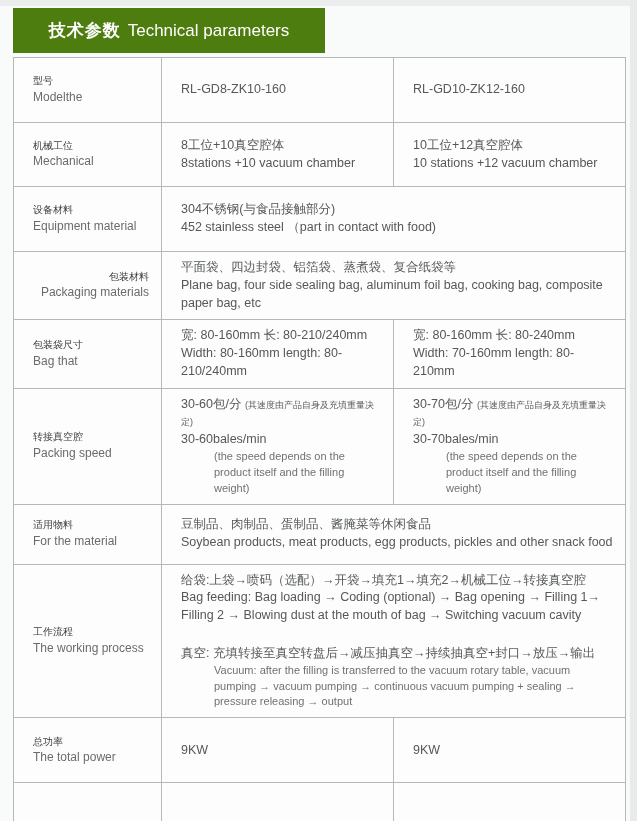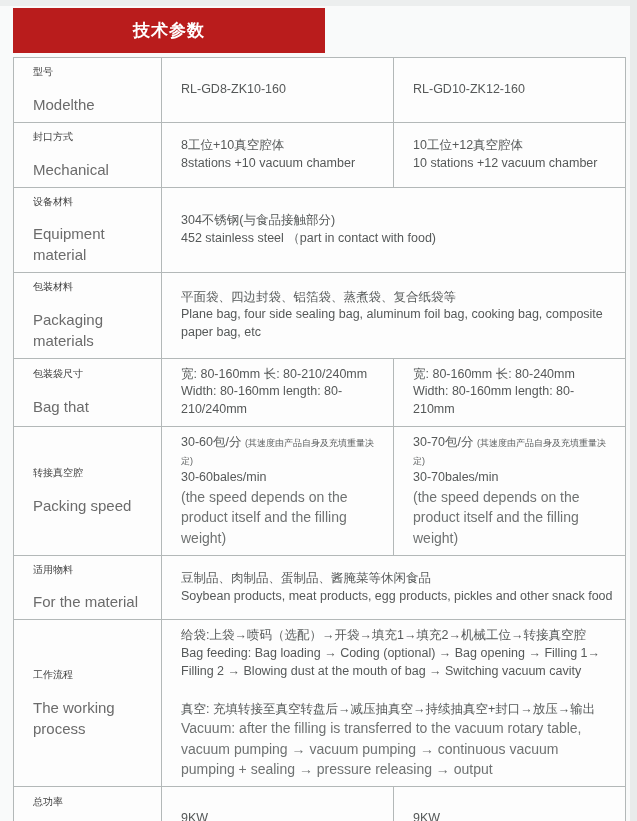--- a/index.html
+++ b/index.html
@@ -14,21 +14,21 @@
     position:absolute; left:0; top:0; width:637px; height:6px;
     background:#eceeee;
   }
   .right-strip {
     position:absolute; right:0; top:0; width:7px; height:821px;
     background:#e9ebeb;
   }
   .banner {
     position:absolute; left:13px; top:8px;
     width:312px; height:45px;
-    background:#b91c1c;
+    background:#4d7c0f;
     display:flex; align-items:center; justify-content:center;
     gap:7px;
     color:#ffffff;
   }
   .banner .zh { font-size:17px; font-weight:700; letter-spacing:1px; }
   .banner .en { font-size:17px; font-weight:400; }
   table.params {
     position:absolute; left:13px; top:57px;
     width:612px;
     border-collapse:collapse;
@@ -36,40 +36,41 @@
     background:#fdfdfd;
   }
   col.c-label { width:148px; }
   col.c-val   { width:232px; }
   td {
     border:1px solid #b3b8b8;
     vertical-align:middle;
     padding:7px 12px 7px 19px;
   }
   td.label .lz { font-size:10px; color:#3d3d3d; line-height:1.45; }
-  td.label .le { font-size:15px; color:#6b6b6b; line-height:1.4;margin-top:14px; }
+  td.label .le { font-size:12px; color:#6b6b6b; line-height:1.4; }
   td.val .line { font-size:12.5px; color:#555858; line-height:1.42; }
-  td.val .line.small { font-size:14px; color:#6f7272; line-height:1.45; }
+  td.val .line.small { font-size:11px; color:#6f7272; line-height:1.45;margin-left:33px; }
   td.val .line.gap { margin-top:20px; }
   .note-inline { font-size:9px; color:#5c5f5f; }
   tr.h50 td.label { height:50px; }
   tr.h49 td.label { height:49px; }
-  tr.h51 td.label { height:51px; }
+  tr.h51 td.label { height:51px;text-align:right; }
   tr.h45 td.label { height:45px; }
   tr.h52 td.label { height:52px; }
   tr.h116 td.label { height:116px; }
 </style>
 </head>
 <body>
 
 <div class="top-strip"></div>
 <div class="right-strip"></div>
 
 <div class="banner">
   <span class="zh">技术参数</span>
+  <span class="en">Technical parameters</span>
 </div>
 
 <table class="params">
   <colgroup>
       <col class="c-label">
       <col class="c-val">
       <col class="c-val">
     </colgroup>
 
   <tbody>
@@ -81,21 +82,21 @@
     <td class="val">
       <div class="line">RL-GD8-ZK10-160</div>
     </td>
     <td class="val">
       <div class="line">RL-GD10-ZK12-160</div>
     </td>
   </tr>
 
   <tr class="h49">
     <td class="label">
-      <div class="lz">封口方式</div>
+      <div class="lz">机械工位</div>
       <div class="le">Mechanical</div>
     </td>
     <td class="val">
       <div class="line">8工位+10真空腔体</div>
       <div class="line">8stations +10 vacuum chamber</div>
     </td>
     <td class="val">
       <div class="line">10工位+12真空腔体</div>
       <div class="line">10 stations +12 vacuum chamber</div>
     </td>
@@ -127,21 +128,21 @@
     <td class="label">
       <div class="lz">包装袋尺寸</div>
       <div class="le">Bag that</div>
     </td>
     <td class="val">
       <div class="line">宽: 80-160mm 长: 80-210/240mm</div>
       <div class="line">Width: 80-160mm length: 80-210/240mm</div>
     </td>
     <td class="val">
       <div class="line">宽: 80-160mm 长: 80-240mm</div>
-      <div class="line">Width: 80-160mm length: 80-210mm</div>
+      <div class="line">Width: 70-160mm length: 80-210mm</div>
     </td>
   </tr>
 
   <tr class="h52">
     <td class="label">
       <div class="lz">转接真空腔</div>
       <div class="le">Packing speed</div>
     </td>
     <td class="val">
       <div class="line">

